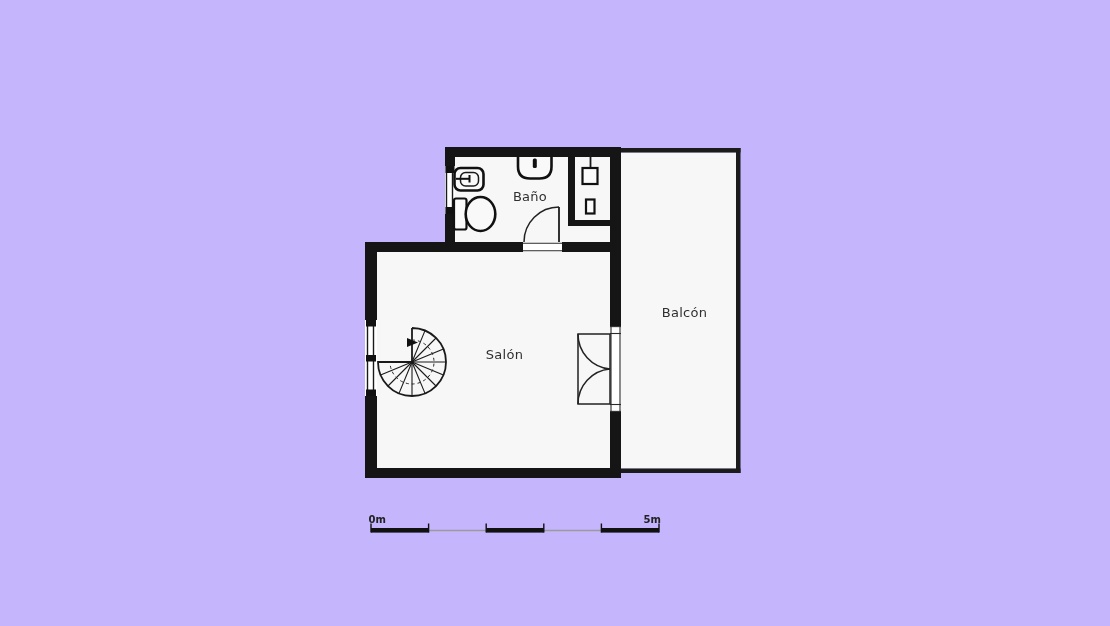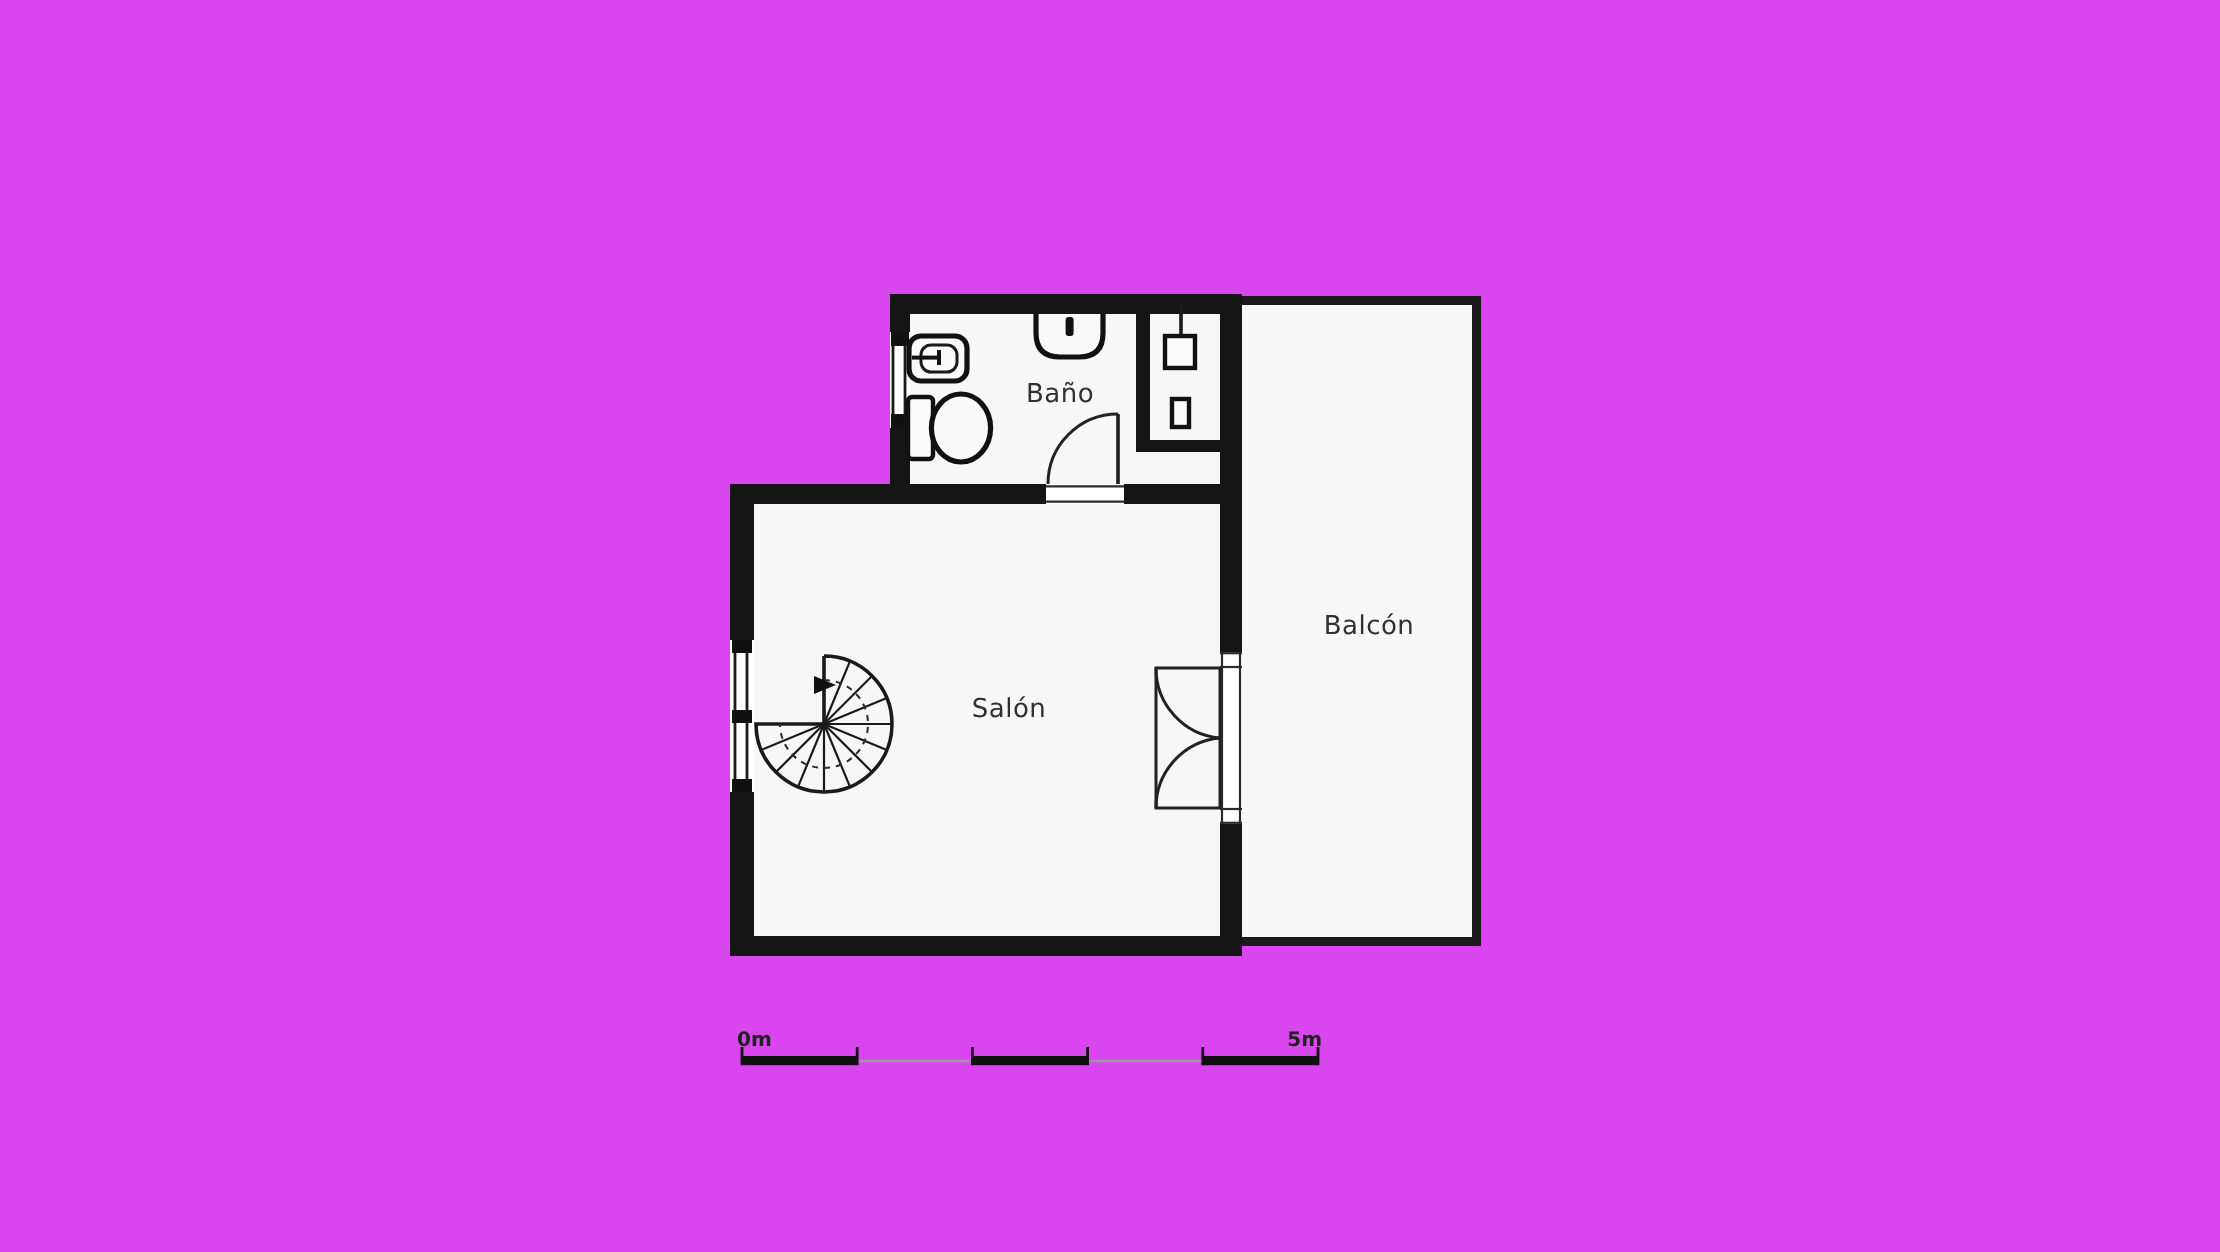--- a/index.html
+++ b/index.html
@@ -1,16 +1,16 @@
 <!DOCTYPE html>
 <html><head>
 <meta charset="utf-8">
 <style>
   html,body{margin:0;padding:0;background:#ffffff;}
-  .stage{position:relative;width:1110px;height:626px;background:#d946ef;overflow:hidden;
+  .stage{position:relative;width:1110px;height:626px;background:#c4b5fd;overflow:hidden;
          font-family:"DejaVu Sans","Liberation Sans",sans-serif;}
   svg{display:block;}
   .wall{fill:#151515;stroke:none;}
   .floor{fill:#f7f7f7;stroke:none;}
   .thinwall{fill:#1b1b1b;}
   .opening{fill:#ffffff;}
   .fix-bold{fill:#f9f9f9;stroke:#111111;stroke-width:2.6;}
   .fix-mid{fill:#fbfbfb;stroke:#111111;stroke-width:2.2;}
   .fix-thin{fill:none;stroke:#1a1a1a;stroke-width:1.5;}
   .glass{stroke:#1a1a1a;stroke-width:1.4;}

